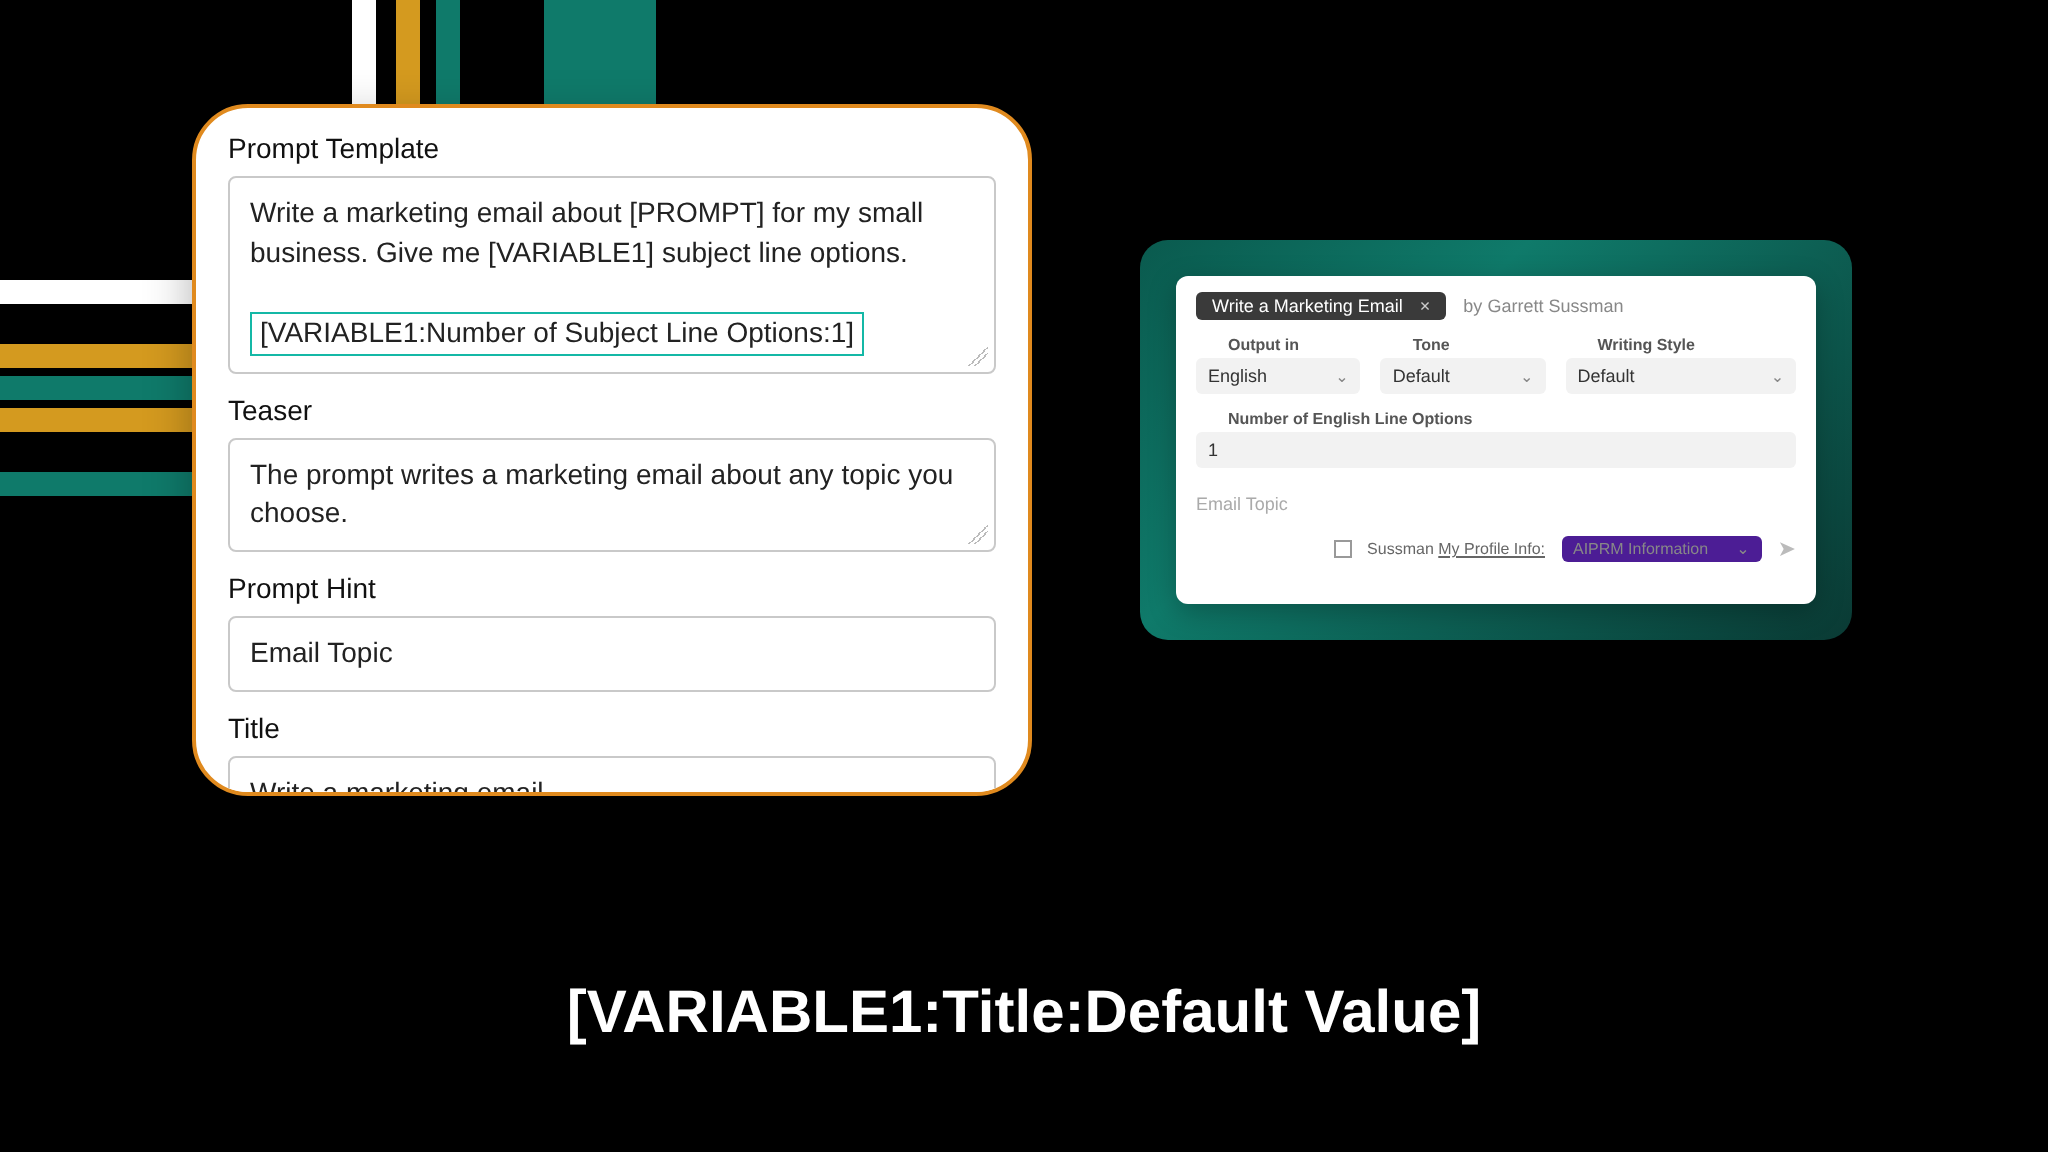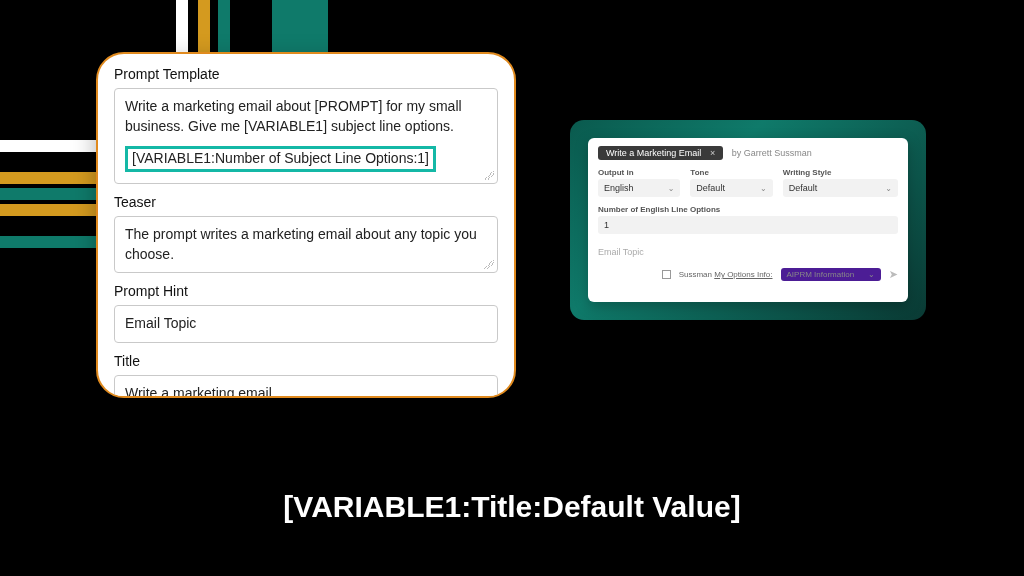--- a/index.html
+++ b/index.html
@@ -49,24 +49,24 @@
     padding:8px 10px;
     font-size:14px;
     color:#222;
     background:#fff;
     margin-bottom:10px;
     line-height:1.4;
     position:relative;
   }
   .box.tall { min-height:96px; }
   .red-highlight {
-    border:3px solid #14b8a6;
+    border:1px solid #14b8a6;
     display:inline-block;
     padding:0 4px;
-    margin-top:10px;
+    margin-top:20px;
     font-weight:500;
   }
   .resize-handle {
     position:absolute; right:3px; bottom:3px;
     width:10px; height:10px;
     background:
       linear-gradient(135deg, transparent 50%, #bbb 50%, #bbb 55%, transparent 55%, transparent 65%, #bbb 65%, #bbb 70%, transparent 70%);
   }
 
   
@@ -93,21 +93,21 @@
     background:#3a3a3a;
     color:#fff;
     padding:2px 8px;
     border-radius:3px;
     font-size:9px;
   }
   .chip .x { margin-left:6px; color:#ccc; cursor:pointer; }
   .byline { font-size:9px; color:#888; margin-left:6px; }
   .row { display:flex; gap:10px; margin-top:8px; }
   .col { flex:1; }
-  .sel-label { font-size:8px; color:#555; font-weight:600; margin-bottom:2px; }
+  .sel-label { font-size:8px; color:#555; font-weight:600; margin-bottom:2px;margin-left:16px; }
   .sel {
     background:#f2f2f2;
     border-radius:3px;
     padding:4px 6px;
     font-size:9px;
     color:#333;
     display:flex;
     justify-content:space-between;
     align-items:center;
   }
@@ -240,21 +240,21 @@
     </div>
 
     <div class="email-topic">
       <span>Email Topic</span>
     </div>
 
     <div class="footer-r">
       <span class="chk"></span>
       <span>
         <span>Sussman</span>
-        <span class="underline">My Options Info:</span>
+        <span class="underline">My Profile Info:</span>
       </span>
       <span class="mini-sel">
         <span>AIPRM Information</span>
         <span class="chev">⌄</span>
       </span>
       <span class="send-icon">➤</span>
     </div>
 
   </div>
 </div>

